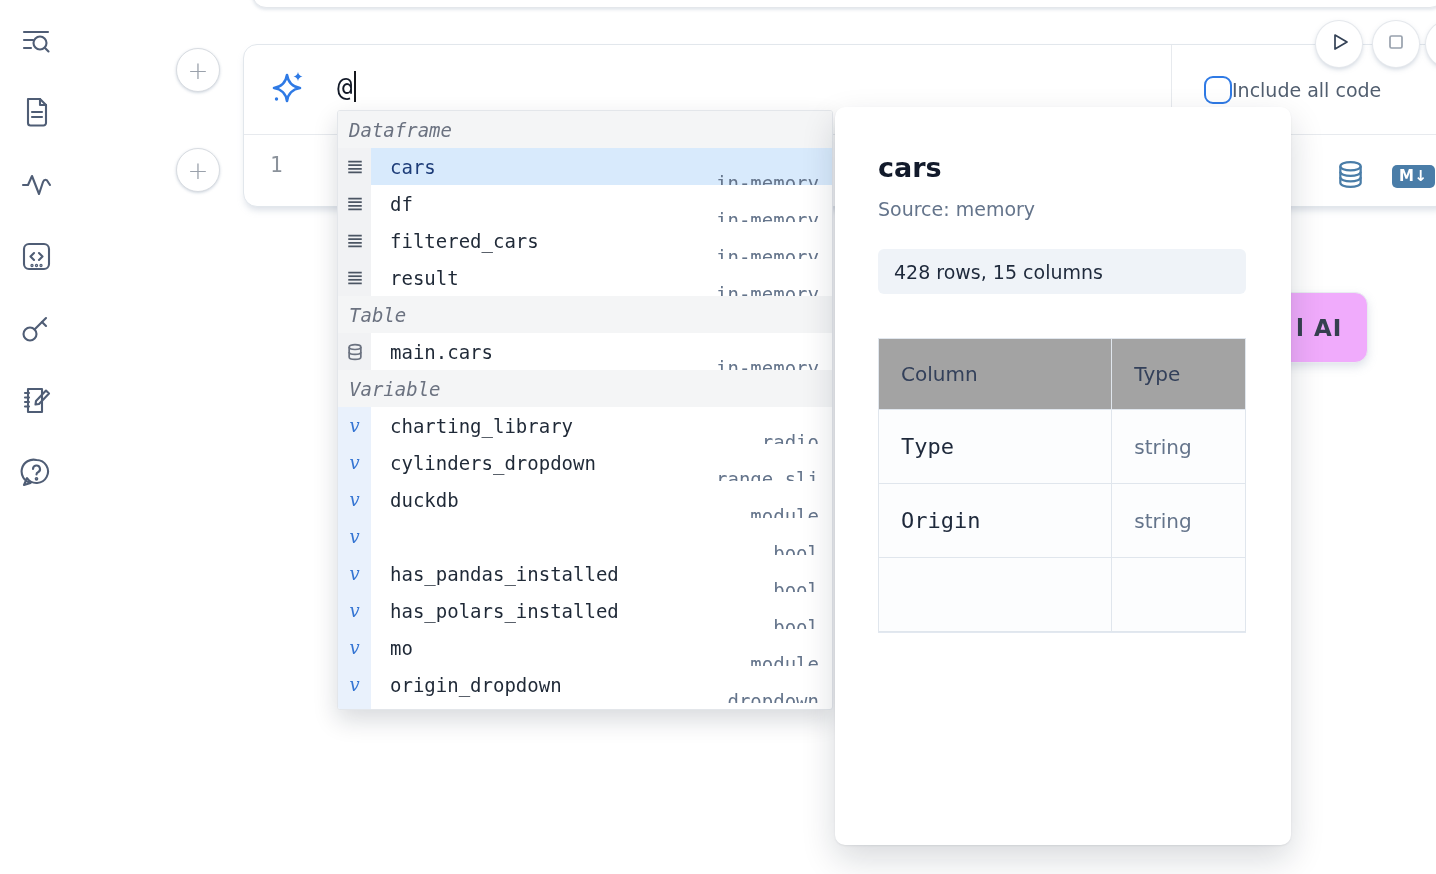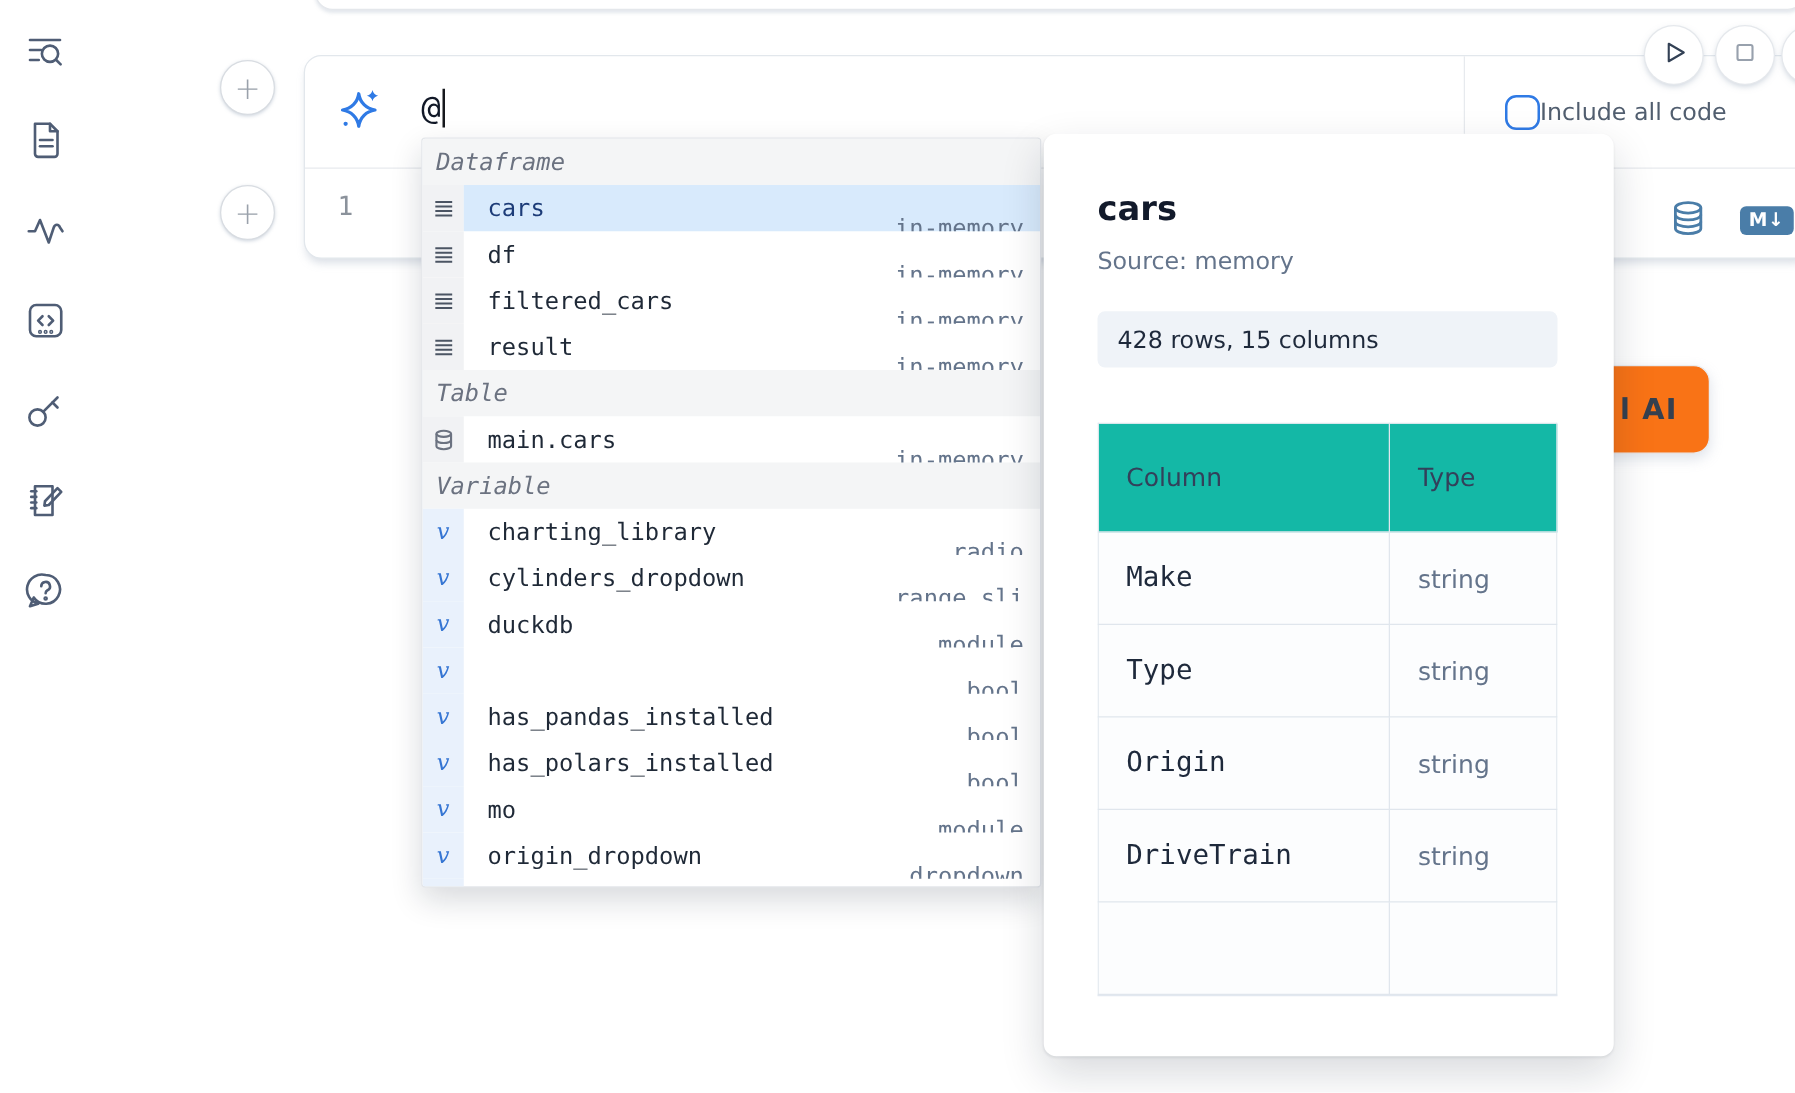--- a/index.html
+++ b/index.html
@@ -83,30 +83,30 @@
     0 14px 34px rgba(15,23,42,.16); z-index:7; padding:45px 45px 0 43px; }
   #preview-title { font-size:27px; font-weight:bold; color:#121a2b; }
   #preview-source { margin-top:15px; font-size:19px; color:#64748b; }
   #preview-shape { margin-top:29px; background:#eff3f8; border-radius:6px; height:45px;
     display:flex; align-items:center; padding:0 16px; font-size:19px; color:#1e293b; }
   #preview-table-wrap { margin-top:44px; max-height:466px; overflow:hidden;
     border-bottom:1px solid #e2e8f0; }
   #preview-table { border-collapse:collapse; width:368px; }
   #preview-table th, #preview-table td { border:1px solid #e0e6ed; text-align:left;
     padding-left:22px; }
-  #preview-table th { background:#14b8a6; height:87px; font-size:20px; font-weight:normal;
+  #preview-table th { background:#a3a3a3; height:71px; font-size:20px; font-weight:normal;
     color:#33405a; }
   #preview-table td { background:#fcfdfe; height:74px; }
   #preview-table td.col-name { font-family:"DejaVu Sans Mono", monospace; font-size:22px;
     color:#1e293b; width:234px; }
   #preview-table td.col-type { font-size:20px; color:#64748b; width:134px; }
 
   
   #ai-card { position:absolute; left:1240px; top:292px; width:128px; height:71px;
-    background:#f97316; border:1px solid #e9ecf0; border-radius:13px;
+    background:#f0abfc; border:1px solid #e9ecf0; border-radius:13px;
     box-shadow:0 4px 10px rgba(148,163,184,.3); z-index:4; display:flex;
     align-items:center; padding-left:55px; cursor:pointer; }
   #ai-card-label { font-size:23px; font-weight:bold; color:#35404f; letter-spacing:1px; }
 </style>
 </head>
 <body>
 
 <div id="toolbar">
     <div class="tool-btn">
       <svg viewBox="0 0 33 33">
@@ -383,33 +383,25 @@
   <div id="preview-table-wrap">
     <table id="preview-table">
       <thead>
           <tr>
         <th>Column</th>
         <th>Type</th>
       </tr>
         </thead>
       <tbody id="preview-tbody">
           <tr>
-            <td class="col-name">Make</td>
-            <td class="col-type">string</td>
-          </tr>
-          <tr>
             <td class="col-name">Type</td>
             <td class="col-type">string</td>
           </tr>
           <tr>
             <td class="col-name">Origin</td>
-            <td class="col-type">string</td>
-          </tr>
-          <tr>
-            <td class="col-name">DriveTrain</td>
             <td class="col-type">string</td>
           </tr>
           <tr>
             <td class="col-name"></td>
             <td class="col-type"></td>
           </tr>
         </tbody>
     </table>
   </div>
 </div>

